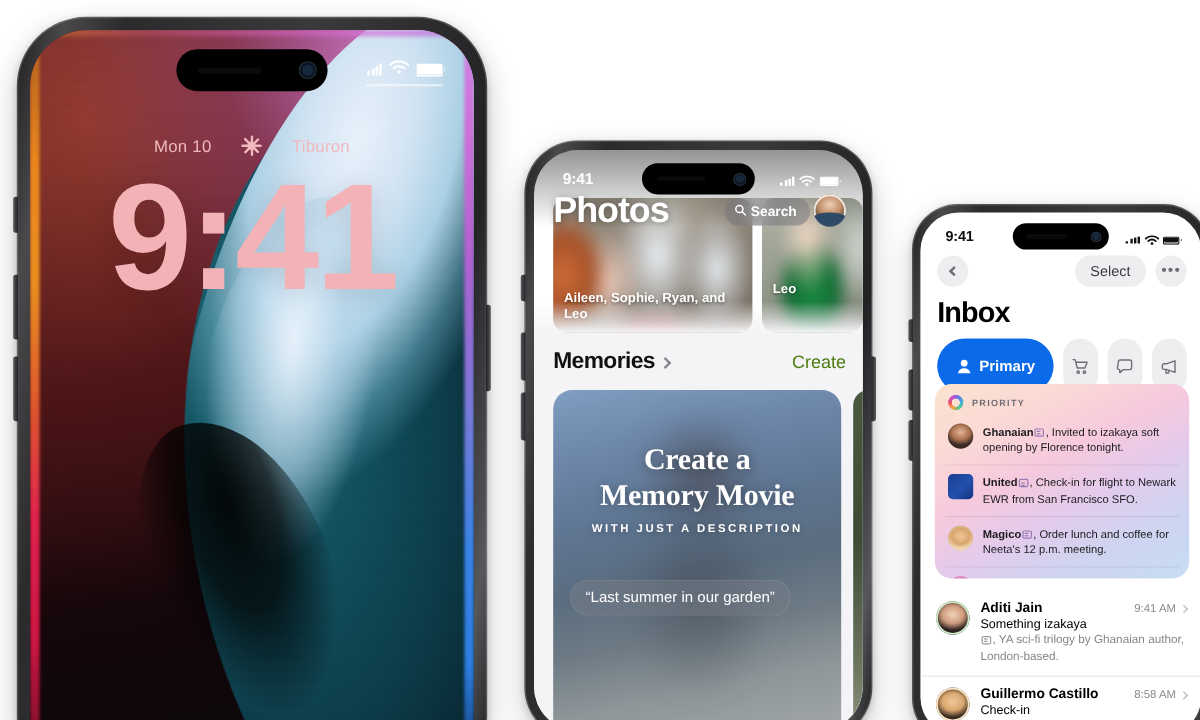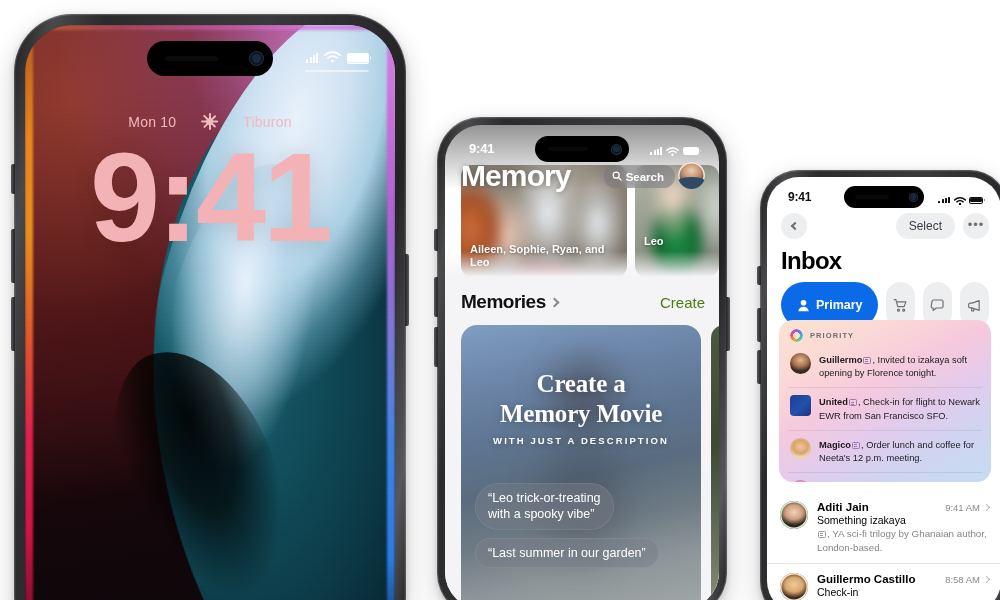--- a/index.html
+++ b/index.html
@@ -340,21 +340,21 @@
                 <path d="M1 4.1a11 11 0 0115 0" stroke="currentColor" stroke-width="2" stroke-linecap="round"></path>
                 <path d="M4 6.9a7 7 0 019 0" stroke="currentColor" stroke-width="2" stroke-linecap="round"></path>
                 <circle cx="8.5" cy="10" r="1.6" fill="currentColor"></circle>
               </svg>
           </span>
           <span class="batt">
               <i></i>
             </span>
         </div>
 
-        <div class="photos-title">Memory</div>
+        <div class="photos-title">Photos</div>
         <div class="search-pill">
           <span>
             <svg width="10" height="10" viewBox="0 0 12 12" fill="none">
                 <circle cx="5" cy="5" r="3.6" stroke="currentColor" stroke-width="1.5"></circle>
                 <path d="M7.8 7.8L11 11" stroke="currentColor" stroke-width="1.5" stroke-linecap="round"></path>
               </svg>
           </span>
           <span>Search</span>
         </div>
         <div class="avatar-btn"></div>
@@ -370,22 +370,20 @@
         </div>
 
         <div class="mem-card">
           <div class="blurfig"></div>
           <div class="mc-title">
             <div>Create a</div>
             <div>Memory Movie</div>
           </div>
           <div class="mc-sub">WITH JUST A DESCRIPTION</div>
           <div class="mc-chips">
-            <div class="chip" style="white-space:pre-line">“Leo trick-or-treating
-with a spooky vibe”</div>
             <div class="chip">“Last summer in our garden”</div>
 
           </div>
         </div>
         <div class="mem-card-next"></div>
       </div>
     </div>
   </div>
 
   <div class="phone" id="p3">
@@ -470,21 +468,21 @@
 
       <div class="priority-card">
         <div class="pc-head">
           <span class="ai-spark" style="width:13px;height:13px;flex:0 0 13px;"></span>
           <span class="lbl">PRIORITY</span>
         </div>
         <div class="pc-list">
 
           <div class="pc-row">
             <span class="pc-av" style="background:radial-gradient(62% 52% at 50% 34%,#e3b496 0%,#a9714f 58%,#3a2a24 100%);box-shadow:inset 0 0 0 1px rgba(0,0,0,.06)"></span>
-            <span class="pc-txt"><b>Guillermo</b><span class="sumglyph"></span>, <span>Invited to izakaya soft opening by Florence tonight.</span></span>
+            <span class="pc-txt"><b>Ghanaian</b><span class="sumglyph"></span>, <span>Invited to izakaya soft opening by Florence tonight.</span></span>
           </div>
 
           <div class="pc-row">
             <span class="pc-av" style="border-radius:4px;background:linear-gradient(135deg,#1c3f93 0%,#2250ad 55%,#15357e 100%);"></span>
             <span class="pc-txt"><b>United</b><span class="sumglyph"></span>, <span>Check-in for flight to Newark EWR from San Francisco SFO.</span></span>
           </div>
 
           <div class="pc-row">
             <span class="pc-av" style="background:radial-gradient(58% 50% at 50% 42%,#f0c79a 0%,#d9a46c 62%,#f4dcb8 100%);box-shadow:inset 0 0 0 1px rgba(0,0,0,.06)"></span>
             <span class="pc-txt"><b>Magico</b><span class="sumglyph"></span>, <span>Order lunch and coffee for Neeta's 12 p.m. meeting.</span></span>

